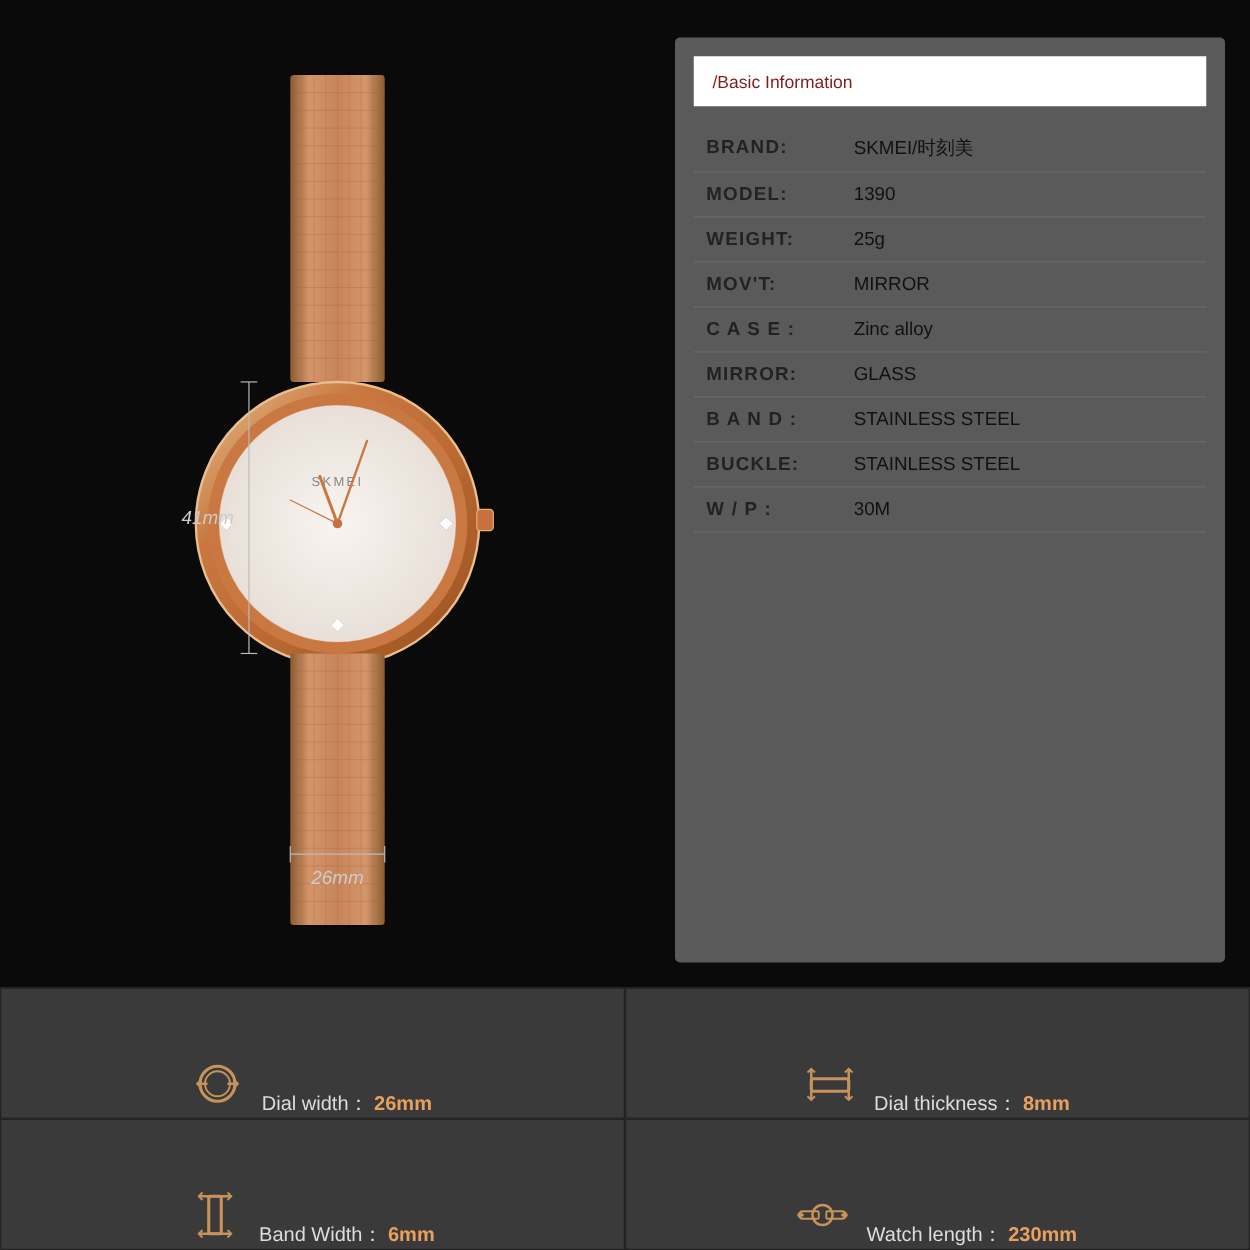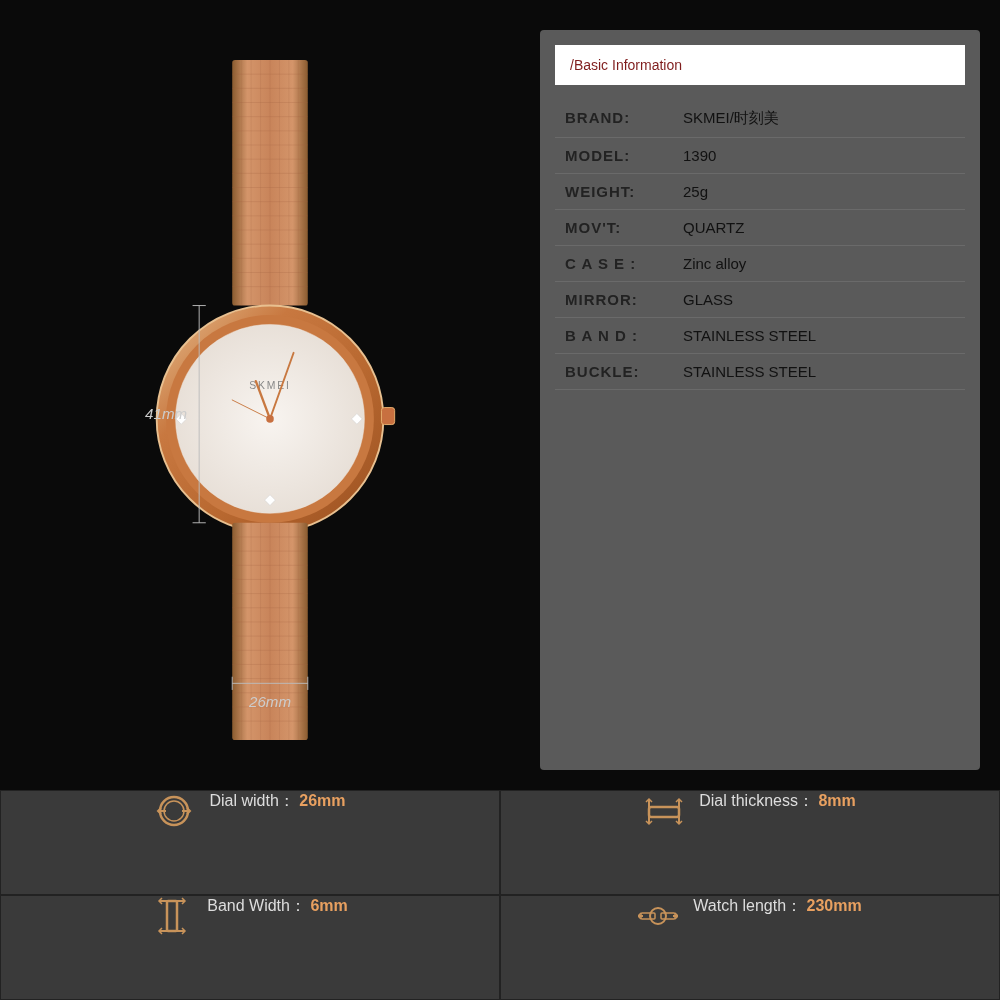--- a/index.html
+++ b/index.html
@@ -87,21 +87,21 @@
     .strip-row {
       display: flex;
       height: 105px;
     }
 
     .strip-cell {
       flex: 1;
       background: #3a3a3a;
       border: 1px solid #222;
       display: flex;
-      align-items: flex-start;
+      align-items: flex-end;
       justify-content: center;
       gap: 15px;
     }
 
     .strip-icon {
       color: #c8935a;
       font-size: 28px;
     }
 
     .strip-text {
@@ -268,37 +268,41 @@
         <div class="spec-row">
           <span class="spec-label">MODEL:</span>
           <span class="spec-value">1390</span>
         </div>
         <div class="spec-row">
           <span class="spec-label">WEIGHT:</span>
           <span class="spec-value">25g</span>
         </div>
         <div class="spec-row">
           <span class="spec-label">MOV'T:</span>
-          <span class="spec-value">QUARTZ</span>
+          <span class="spec-value">MIRROR</span>
         </div>
         <div class="spec-row">
           <span class="spec-label">C A S E :</span>
           <span class="spec-value">Zinc alloy</span>
         </div>
         <div class="spec-row">
           <span class="spec-label">MIRROR:</span>
           <span class="spec-value">GLASS</span>
         </div>
         <div class="spec-row">
           <span class="spec-label">B A N D :</span>
           <span class="spec-value">STAINLESS STEEL</span>
         </div>
         <div class="spec-row">
           <span class="spec-label">BUCKLE:</span>
           <span class="spec-value">STAINLESS STEEL</span>
+        </div>
+        <div class="spec-row">
+          <span class="spec-label">W / P :</span>
+          <span class="spec-value">30M</span>
         </div>
       </div>
   </div>
 </div>
 
 <div class="bottom-strips">
   <div class="strip-row">
     <div class="strip-cell">
       <span class="strip-icon">
         

